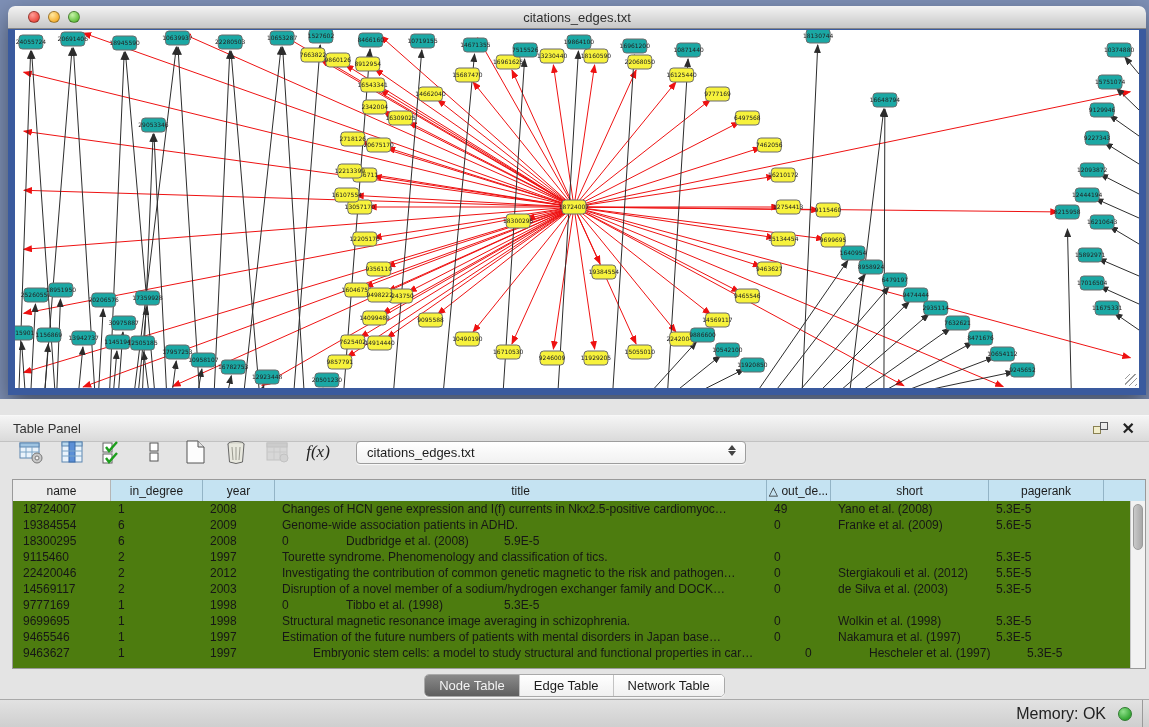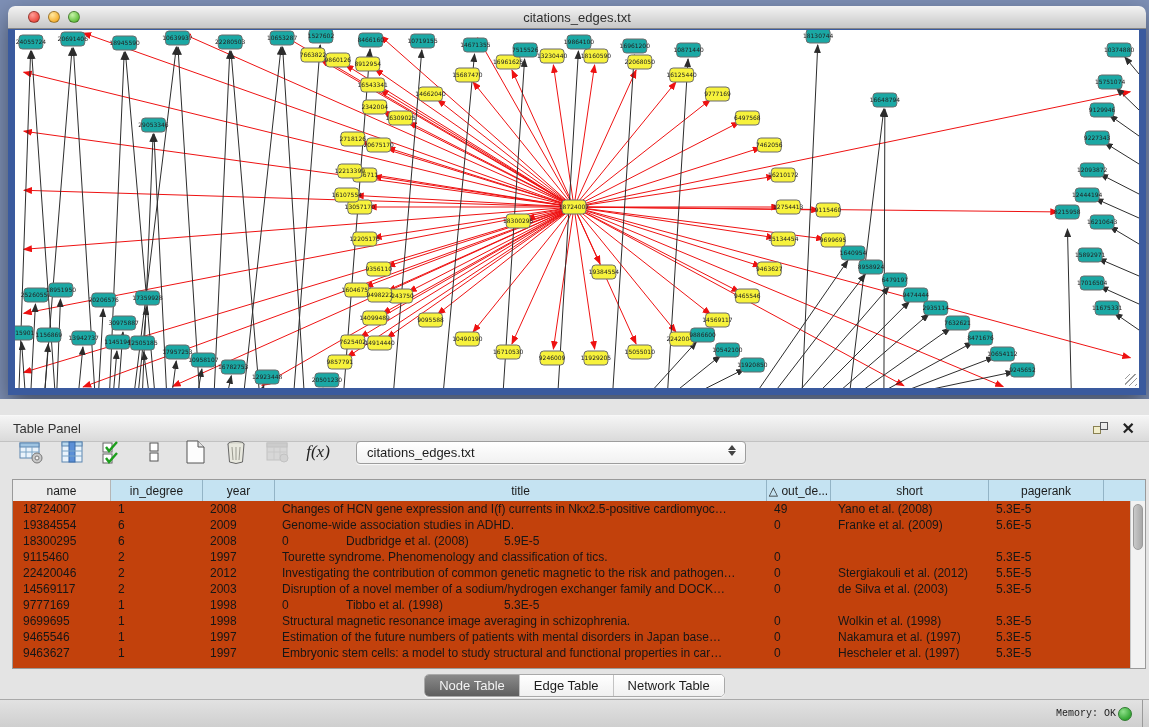--- a/index.html
+++ b/index.html
@@ -41,21 +41,21 @@
   .fx { font-family:"Liberation Serif", serif; font-style:italic; font-size:17px; color:#222; }
   .select-box { margin-left:12px; width:390px; height:23px; border:1px solid #9d9d9d; border-radius:4px;
     background:linear-gradient(#ffffff,#f1f1f1); display:flex; align-items:center; font-size:13px; color:#1c1c1c;
     padding-left:10px; position:relative; box-shadow:0 1px 1px rgba(255,255,255,.8); }
   .select-arrows { position:absolute; right:9px; top:3px; display:flex; flex-direction:column; gap:1px; }
   .select-arrows i { display:block; width:0; height:0; border-left:4px solid transparent; border-right:4px solid transparent; }
   .select-arrows .up { border-bottom:5px solid #444; }
   .select-arrows .dn { border-top:5px solid #444; }
 
   .table-wrap { position:absolute; left:12px; right:3px; top:80px; bottom:58px;
-    background:#c2410c; border:1px solid #9a9a9a; display:flex; flex-direction:column; }
+    background:#4d7c0f; border:1px solid #9a9a9a; display:flex; flex-direction:column; }
   .table-scroll-x { flex:1; position:relative; overflow:hidden; }
   .thead { display:flex; height:21px; border-bottom:1px solid #8fa8b8; }
   .th { height:21px; background:#c5e3f2; border-right:1px solid #93b4c6; font-size:12px; color:#1b1b1b;
     display:flex; align-items:center; justify-content:center; overflow:hidden; white-space:nowrap; flex:none; }
   .th.th-name { background:#ececec; border-right:1px solid #b5b5b5; }
   .th.filler { flex:1; background:#c5e3f2; border-right:none; }
   .tbody { position:absolute; left:0; right:15px; top:21px; bottom:0; overflow:hidden; }
   .tr { display:flex; height:16px; }
   .td { font-size:12px; color:#161616; padding-left:7px; white-space:nowrap; overflow:hidden; flex:none; line-height:16px; }
   .vscroll { position:absolute; right:0; top:21px; bottom:0; width:15px; background:#f2f2f2; border-left:1px solid #c6c6c6; }
@@ -66,21 +66,21 @@
   .seg { display:flex; border:1px solid #a9a9a9; border-radius:5px; overflow:hidden; background:#fff;
     box-shadow:0 1px 1px rgba(255,255,255,.7); }
   .seg .tab { padding:3px 14px; font-size:13px; color:#1d1d1d; background:linear-gradient(#ffffff,#f0f0f0);
     border-left:1px solid #c3c3c3; cursor:default; }
   .seg .tab:first-child { border-left:none; }
   .seg .tab.active { background:linear-gradient(#8a8a8a,#5f5f5f); color:#f2f2f2; }
 
   .status-bar { position:absolute; left:0; right:0; bottom:0; height:28px;
     background:linear-gradient(#e2e2e2,#cfcfcf); border-top:1px solid #a9a9a9;
     display:flex; align-items:center; justify-content:flex-end; }
-  .mem-label { font-size:10px; color:#222; margin-right:2px;font-family:Liberation Mono, monospace; }
+  .mem-label { font-size:16px; color:#222; margin-right:12px; }
   .mem-dot { width:14px; height:14px; border-radius:50%; border:1px solid #2f7a2f; margin-right:10px;
     background:radial-gradient(circle at 35% 30%, #8ee08a, #2fa32f 75%); }
   .status-divider { width:1px; height:28px; background:#9a9a9a; margin-right:6px; }
 </style>
 </head>
 <body>
 
 <div class="graph-window">
   <div class="titlebar">
     <div class="traffic">
@@ -754,21 +754,21 @@
             <div class="td" style="width: 72px;">2008</div>
             <div class="td" style="width: 492px;">Changes of HCN gene expression and I(f) currents in Nkx2.5-positive cardiomyoc…</div>
             <div class="td" style="width: 64px;">49</div>
             <div class="td" style="width: 158px;">Yano et al. (2008)</div>
             <div class="td" style="width: 115px;">5.3E-5</div>
           </div>
           <div class="tr">
             <div class="td" style="width: 98px; padding-left: 10px;">19384554</div>
             <div class="td" style="width: 92px;">6</div>
             <div class="td" style="width: 72px;">2009</div>
-            <div class="td" style="width: 492px;">Genome-wide association studies in ADHD.</div>
+            <div class="td" style="width: 492px;">Genome-wide association patients in ADHD.</div>
             <div class="td" style="width: 64px;">0</div>
             <div class="td" style="width: 158px;">Franke et al. (2009)</div>
             <div class="td" style="width: 115px;">5.6E-5</div>
           </div>
           <div class="tr">
             <div class="td" style="width: 98px; padding-left: 10px;">18300295</div>
             <div class="td" style="width: 92px;">6</div>
             <div class="td" style="width: 72px;">2008</div>
             <div class="td" style="width: 64px;">0</div>
             <div class="td" style="width: 158px;">Dudbridge et al. (2008)</div>
@@ -824,21 +824,21 @@
             <div class="td" style="width: 72px;">1997</div>
             <div class="td" style="width: 492px;">Estimation of the future numbers of patients with mental disorders in Japan base…</div>
             <div class="td" style="width: 64px;">0</div>
             <div class="td" style="width: 158px;">Nakamura et al. (1997)</div>
             <div class="td" style="width: 115px;">5.3E-5</div>
           </div>
           <div class="tr">
             <div class="td" style="width: 98px; padding-left: 10px;">9463627</div>
             <div class="td" style="width: 92px;">1</div>
             <div class="td" style="width: 72px;">1997</div>
-            <div class="td" style="width: 492px;">Embryonic stem cells: a model to study structural and functional properties in car…</div>
+            <div class="td" style="width: 492px; margin-left: 31px;">Embryonic stem cells: a model to study structural and functional properties in car…</div>
             <div class="td" style="width: 64px;">0</div>
             <div class="td" style="width: 158px;">Hescheler et al. (1997)</div>
             <div class="td" style="width: 115px;">5.3E-5</div>
           </div>
         </div>
       <div class="vscroll">
           <div class="vthumb"></div>
         </div>
     </div>
   </div>

